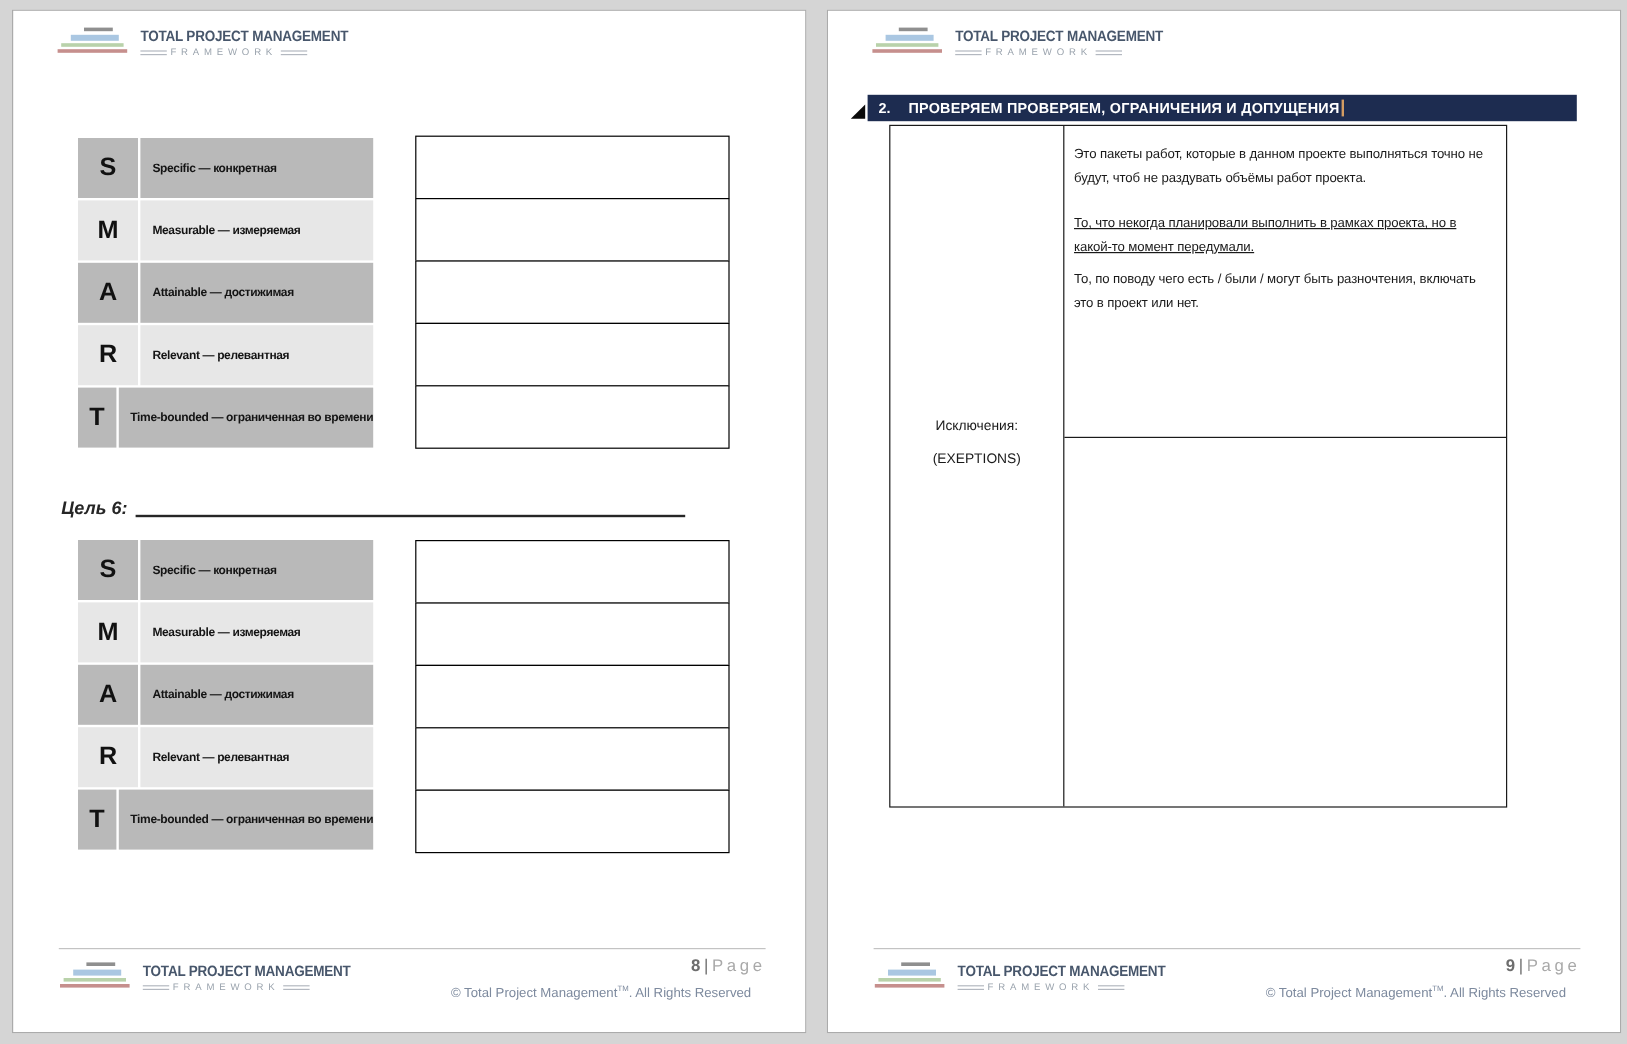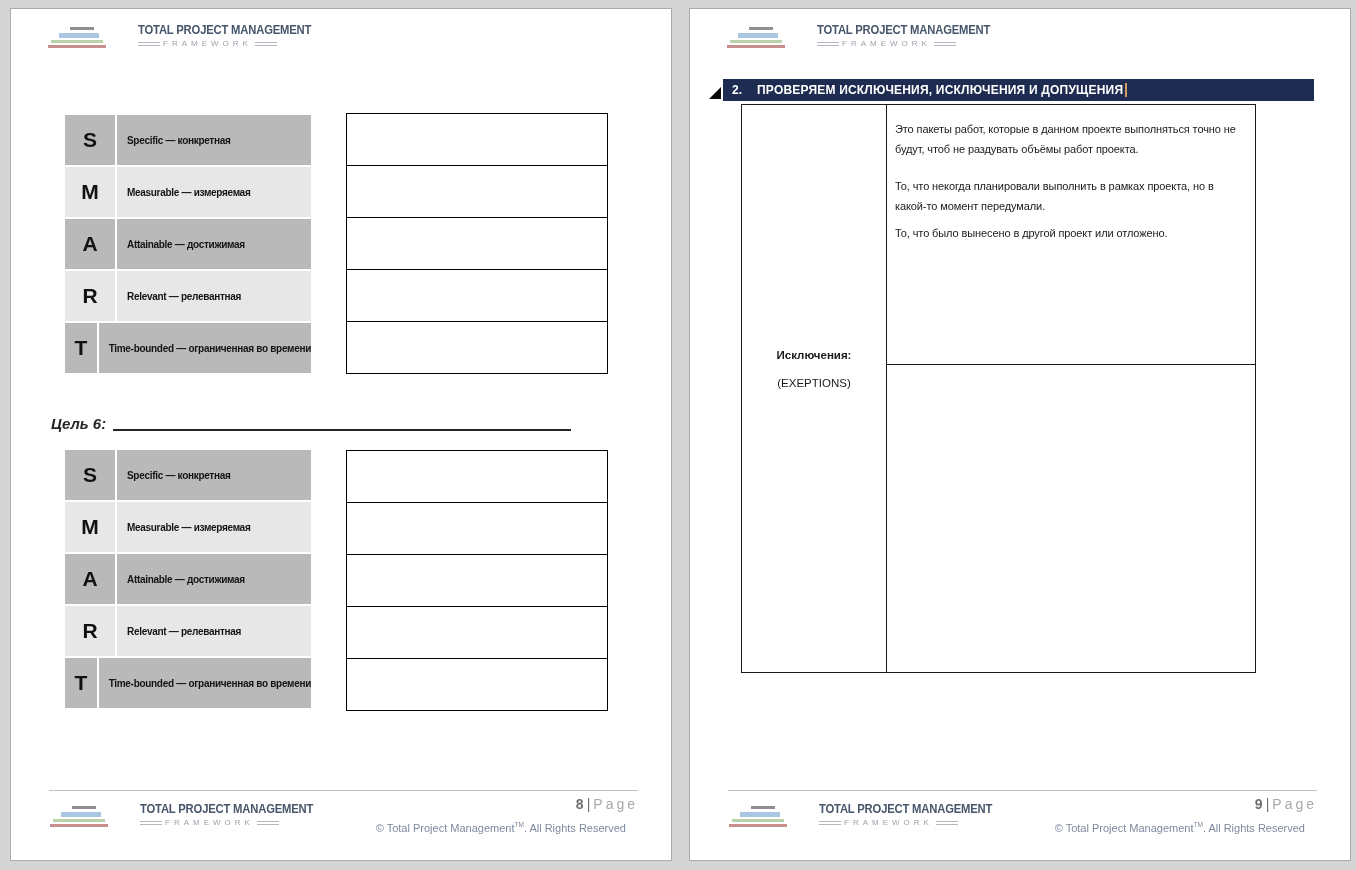--- a/index.html
+++ b/index.html
@@ -15,21 +15,21 @@
     top: 8px;
     width: 662px;
     height: 853px;
     background: #ffffff;
     border: 1px solid #ababab;
   }
   #page8 { left: 10px; }
   #page9 { left: 689px; }
 
   
-  .brand { position: absolute; display: flex; align-items: flex-end; gap: 21px; }
+  .brand { position: absolute; display: flex; align-items: flex-start; }
   .brand-header { left: 36px; top: 14px; }
   .logo-bars { display: flex; flex-direction: column; align-items: center; width: 60px; margin-right: 10px; }
   .logo-bars .b1 { width: 24px; height: 3px; background: #8f8f8f; margin-bottom: 3px; transform: translateX(5px); }
   .logo-bars .b2 { width: 40px; height: 5px; background: #aac7e2; margin-bottom: 2px; transform: translateX(2px); }
   .logo-bars .b3 { width: 52px; height: 3px; background: #b9d2aa; margin-bottom: 2px; }
   .logo-bars .b4 { width: 58px; height: 3px; background: #c68f8d; }
   .logo-text { display: flex; flex-direction: column; }
   .logo-title {
     font-weight: bold; font-size: 12.5px; color: #47566b;
     letter-spacing: -0.2px; transform: scaleX(0.9); transform-origin: left center;
@@ -83,32 +83,32 @@
 
   .exc-table {
     position: absolute; left: 51px; top: 95px; width: 515px; height: 569px;
     border: 1px solid #1a1a1a; display: flex;
   }
   .exc-left {
     width: 145px; border-right: 1px solid #1a1a1a;
     display: flex; flex-direction: column; justify-content: center; align-items: center;
     text-align: center; color: #1a1a1a; font-size: 11.5px; padding-bottom: 40px;
   }
-  .exc-left .lbl { font-weight: bold; }
+  .exc-left .lbl { font-weight: normal; }
   .exc-left .sub { margin-top: 16px; }
   .exc-right { flex: 1; display: flex; flex-direction: column; }
   .exc-cell-top {
     height: 260px; border-bottom: 1px solid #1a1a1a;
     padding: 14px 12px 0 8px; font-size: 11px; line-height: 20px; color: #1a1a1a;
     letter-spacing: -0.1px;
   }
   .exc-cell-bottom { flex: 1; }
   .exc-cell-top .examples-title { font-weight: bold; margin-top: 33px; }
   .exc-cell-top .example { margin-top: 7px; }
-  .exc-cell-top .example.first { margin-top: 17px; }
+  .exc-cell-top .example.first { margin-top: 17px; text-decoration: underline; }
 
   
   .footer {
     position: absolute; left: 38px; right: 33px; top: 781px;
     border-top: 1px solid #c3c3c3; padding-top: 5px;
     display: flex; justify-content: space-between; align-items: flex-start;
   }
   .footer .brand-footer { position: static; margin-top: 6px; }
   .footer-right { text-align: right; }
   .pagenum { font-size: 14px; color: #8c8c8c; }
@@ -252,34 +252,34 @@
         <span class="word">FRAMEWORK</span>
         <span class="line"></span>
       </span>
     </div>
   </div>
 
   <div class="collapse-triangle"></div>
 
   <div class="heading-bar">
     <span class="heading-num">2.</span>
-    <span class="heading-title">ПРОВЕРЯЕМ ИСКЛЮЧЕНИЯ, ИСКЛЮЧЕНИЯ И ДОПУЩЕНИЯ</span>
+    <span class="heading-title">ПРОВЕРЯЕМ ПРОВЕРЯЕМ, ОГРАНИЧЕНИЯ И ДОПУЩЕНИЯ</span>
     <span class="text-cursor"></span>
   </div>
 
   <div class="exc-table">
     <div class="exc-left">
       <div class="lbl">Исключения:</div>
       <div class="sub">(EXEPTIONS)</div>
     </div>
     <div class="exc-right">
       <div class="exc-cell-top">
         <p class="intro">Это пакеты работ, которые в данном проекте выполняться точно не будут, чтоб не раздувать объёмы работ проекта.</p>
         <p class="example first">То, что некогда планировали выполнить в рамках проекта, но в какой-то момент передумали.</p>
-        <p class="example">То, что было вынесено в другой проект или отложено.</p>
+        <p class="example">То, по поводу чего есть / были / могут быть разночтения, включать это в проект или нет.</p>
       </div>
       <div class="exc-cell-bottom"></div>
     </div>
   </div>
 
   <div class="footer">
     <div class="brand brand-footer">
       <div class="logo-bars">
         <div class="b1"></div>
           <div class="b2"></div>

